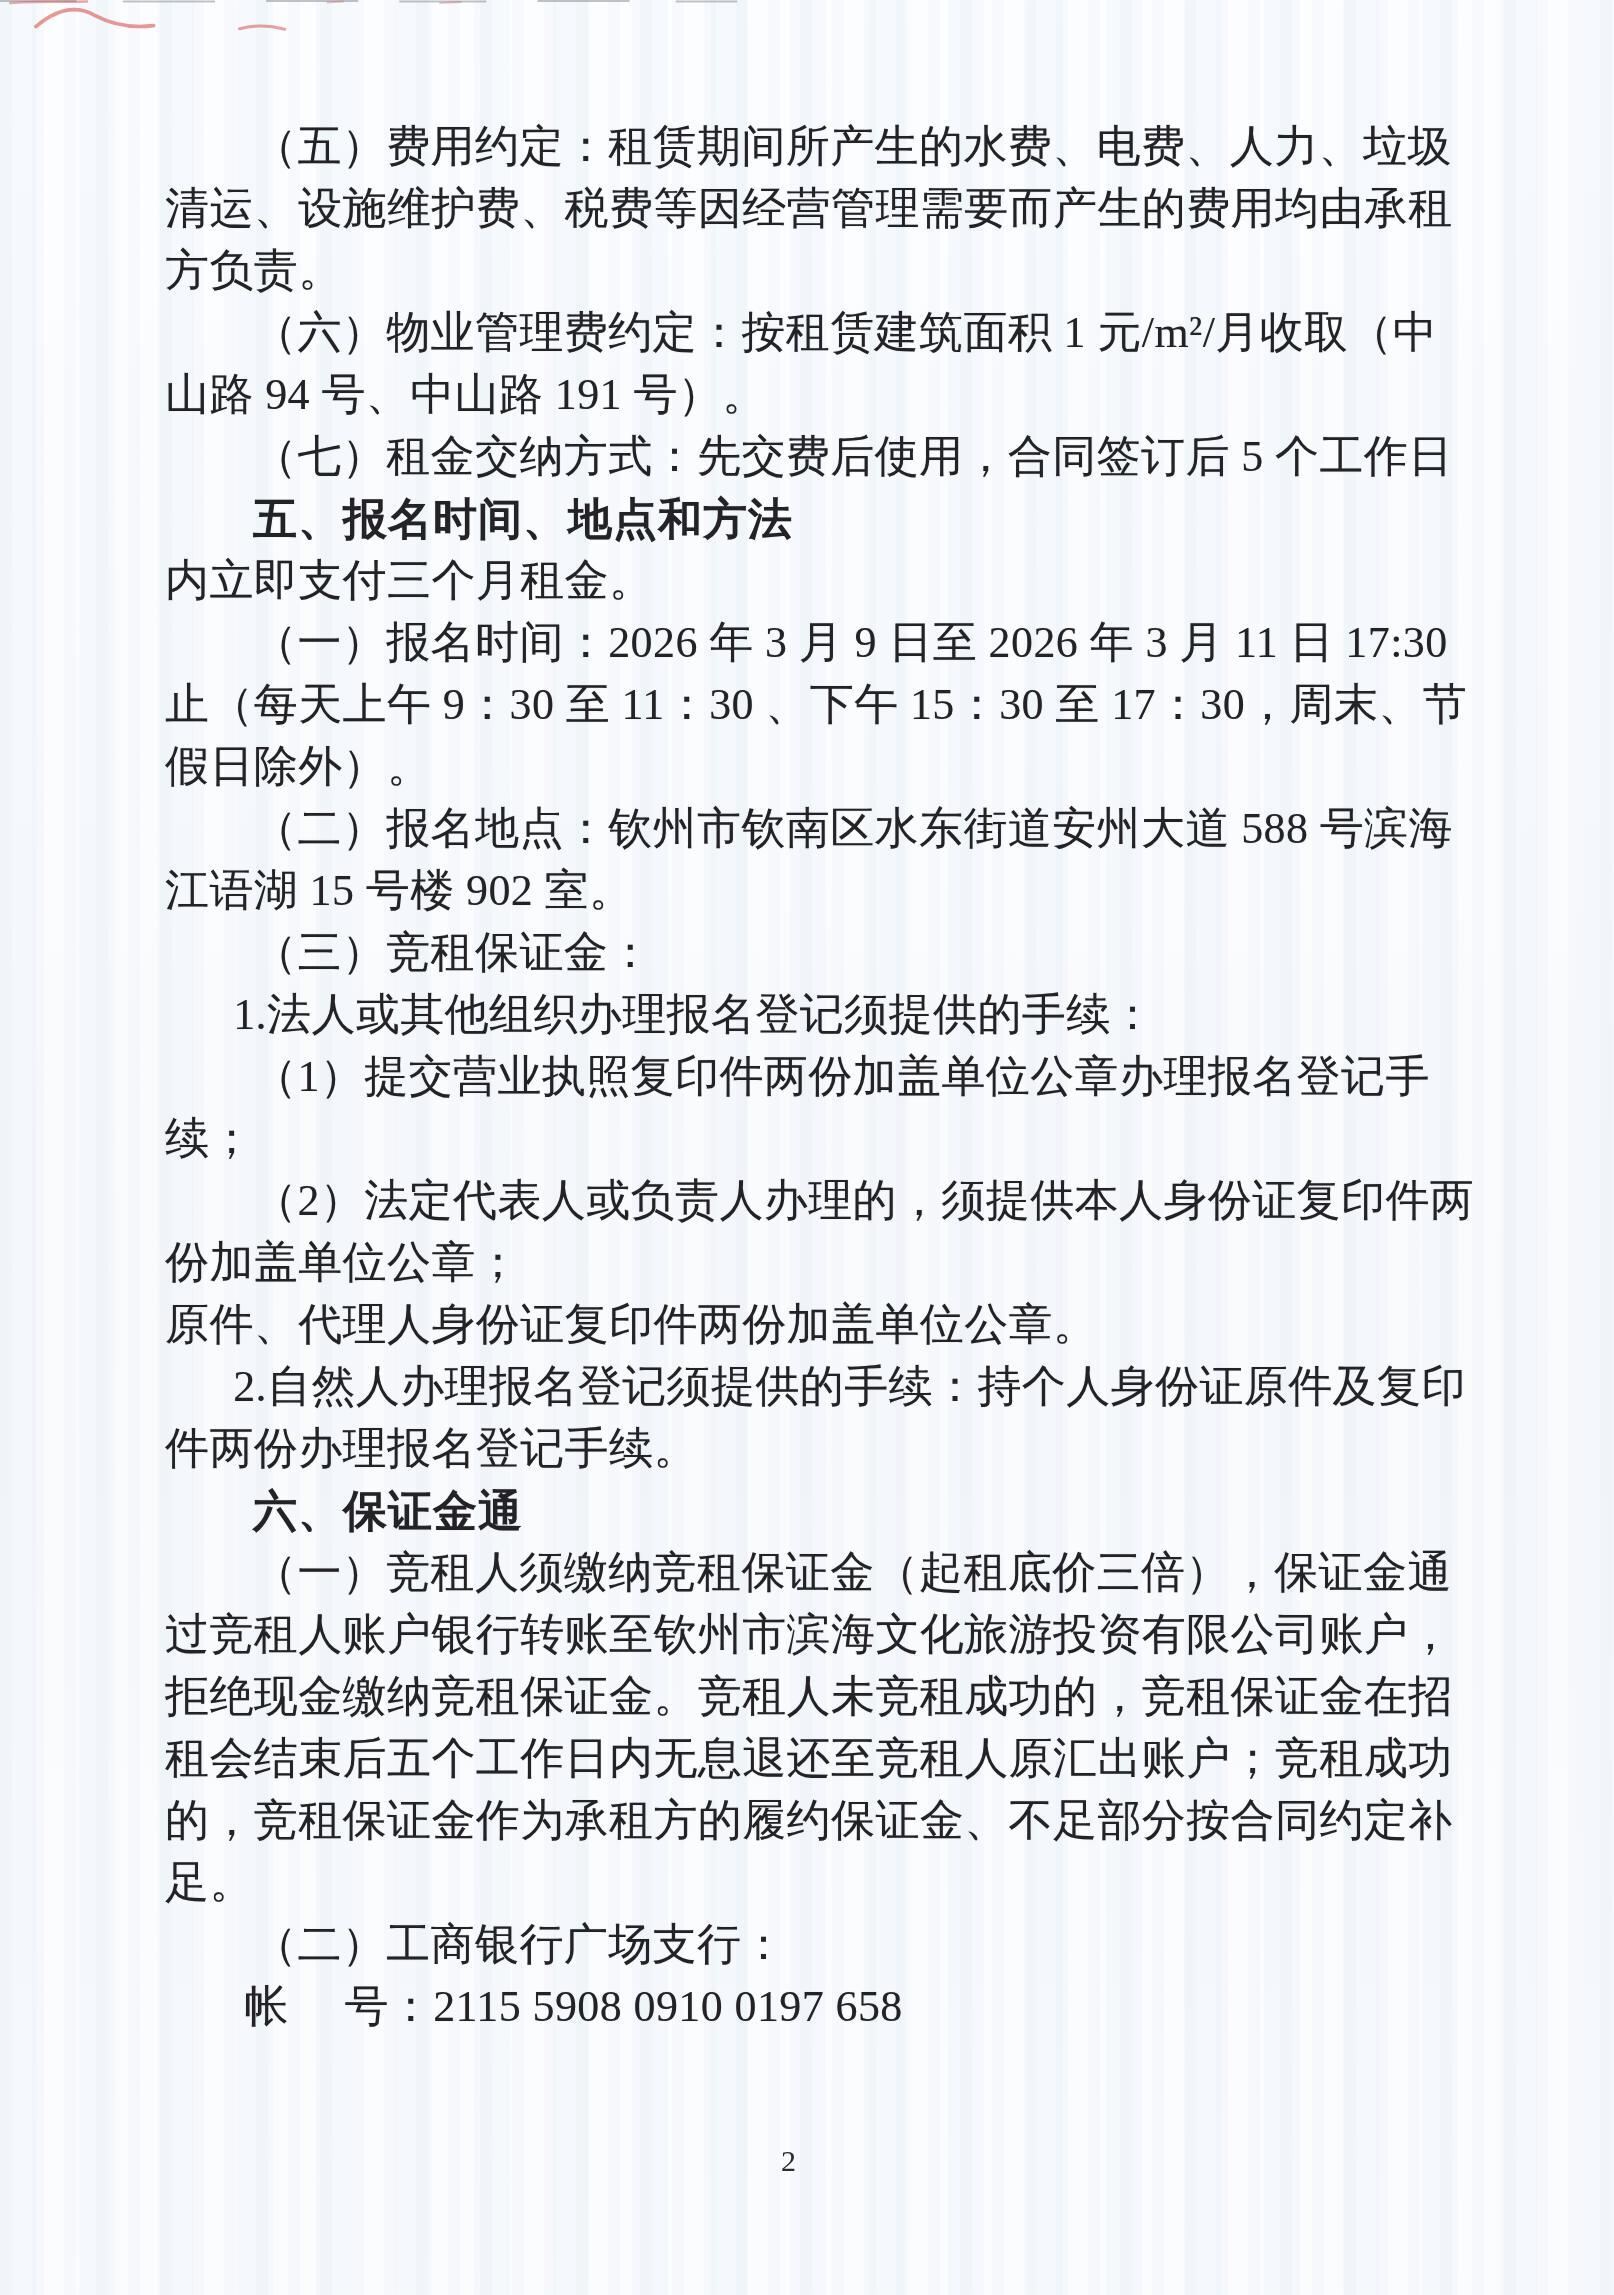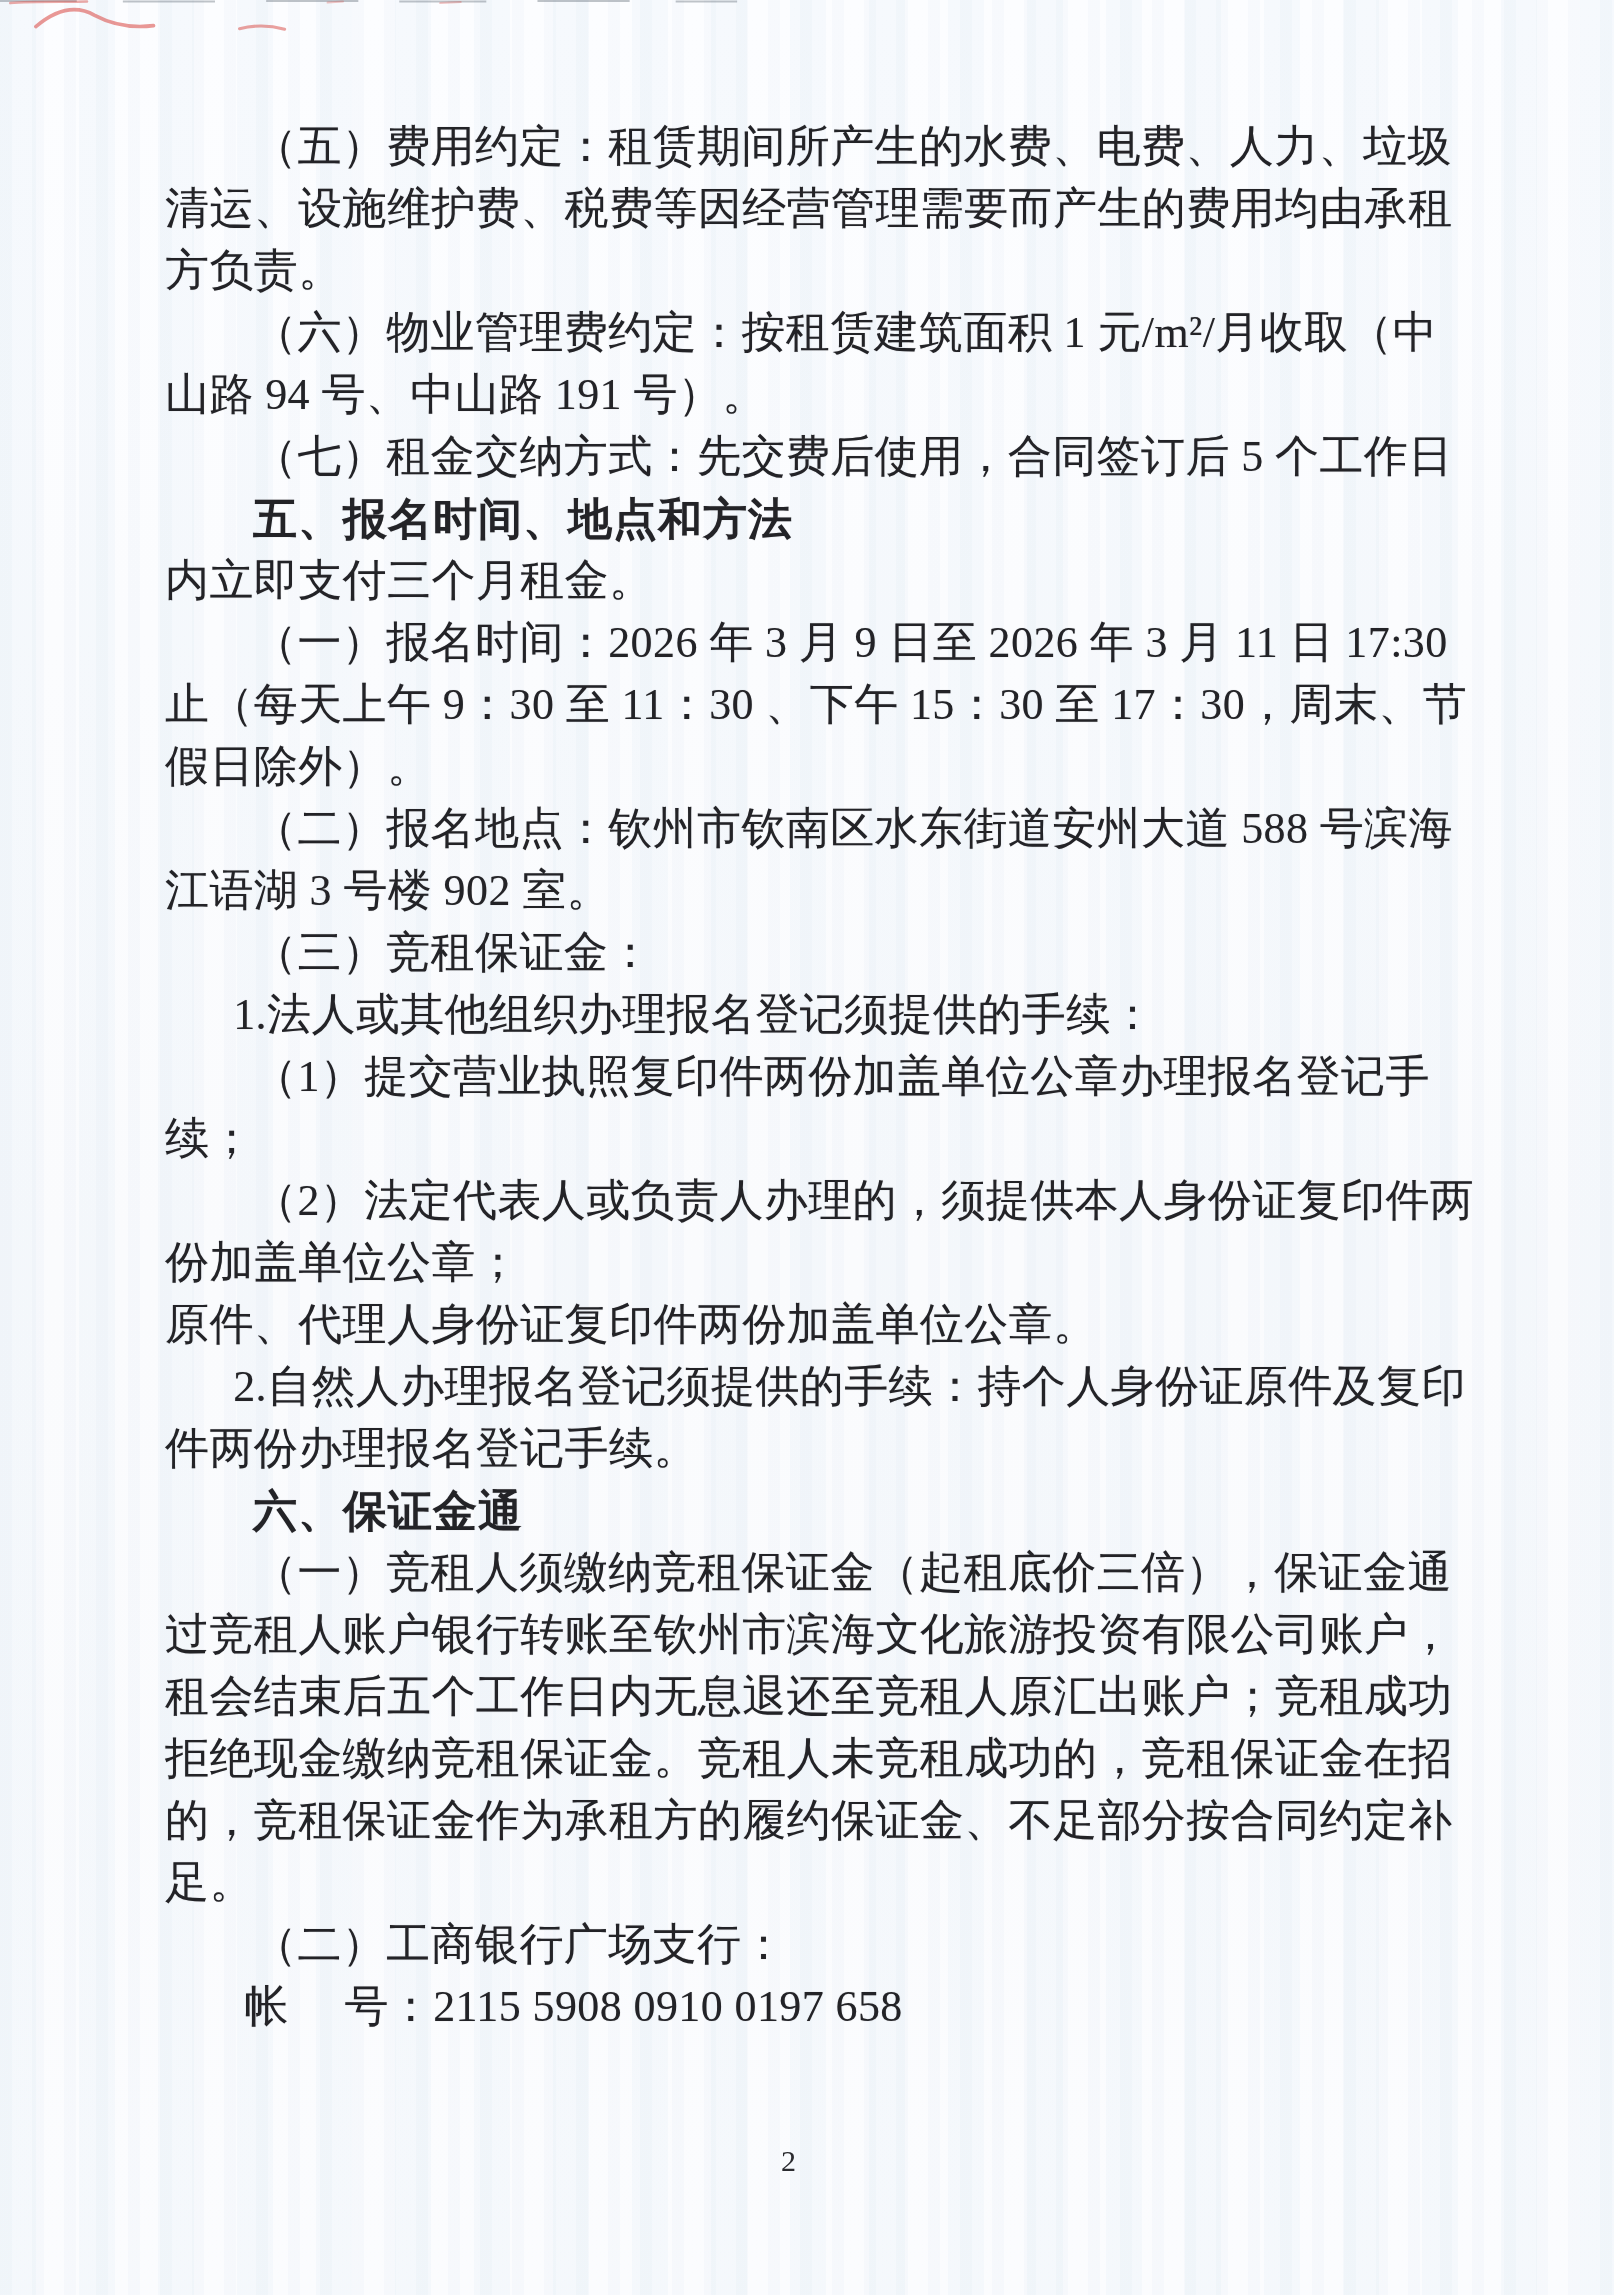--- a/index.html
+++ b/index.html
@@ -73,35 +73,35 @@
     <div class="line">方负责。</div>
     <div class="line i2">（六）物业管理费约定：按租赁建筑面积 1 元/m²/月收取（中</div>
     <div class="line">山路 94 号、中山路 191 号）。</div>
     <div class="line i2">（七）租金交纳方式：先交费后使用，合同签订后 5 个工作日</div>
     <div class="line i2 heading">五、报名时间、地点和方法</div>
     <div class="line">内立即支付三个月租金。</div>
     <div class="line i2">（一）报名时间：2026 年 3 月 9 日至 2026 年 3 月 11 日 17:30</div>
     <div class="line">止（每天上午 9：30 至 11：30 、下午 15：30 至 17：30，周末、节</div>
     <div class="line">假日除外）。</div>
     <div class="line i2">（二）报名地点：钦州市钦南区水东街道安州大道 588 号滨海</div>
-    <div class="line">江语湖 3 号楼 902 室。</div>
+    <div class="line">江语湖 15 号楼 902 室。</div>
     <div class="line i2">（三）竞租保证金：</div>
     <div class="line i16">1.法人或其他组织办理报名登记须提供的手续：</div>
     <div class="line i2">（1）提交营业执照复印件两份加盖单位公章办理报名登记手</div>
     <div class="line">续；</div>
     <div class="line i2">（2）法定代表人或负责人办理的，须提供本人身份证复印件两</div>
     <div class="line">份加盖单位公章；</div>
     <div class="line">原件、代理人身份证复印件两份加盖单位公章。</div>
     <div class="line i16">2.自然人办理报名登记须提供的手续：持个人身份证原件及复印</div>
     <div class="line">件两份办理报名登记手续。</div>
     <div class="line i2 heading">六、保证金通</div>
     <div class="line i2">（一）竞租人须缴纳竞租保证金（起租底价三倍），保证金通</div>
     <div class="line">过竞租人账户银行转账至钦州市滨海文化旅游投资有限公司账户，</div>
+    <div class="line">拒绝现金缴纳竞租保证金。竞租人未竞租成功的，竞租保证金在招</div>
     <div class="line">租会结束后五个工作日内无息退还至竞租人原汇出账户；竞租成功</div>
-    <div class="line">拒绝现金缴纳竞租保证金。竞租人未竞租成功的，竞租保证金在招</div>
     <div class="line">的，竞租保证金作为承租方的履约保证金、不足部分按合同约定补</div>
     <div class="line">足。</div>
     <div class="line i2">（二）工商银行广场支行：</div>
     <div class="line i18">帐　 号：2115 5908 0910 0197 658</div>
   </div>
 
   <div class="pagenum">2</div>
 
 </div>
 

